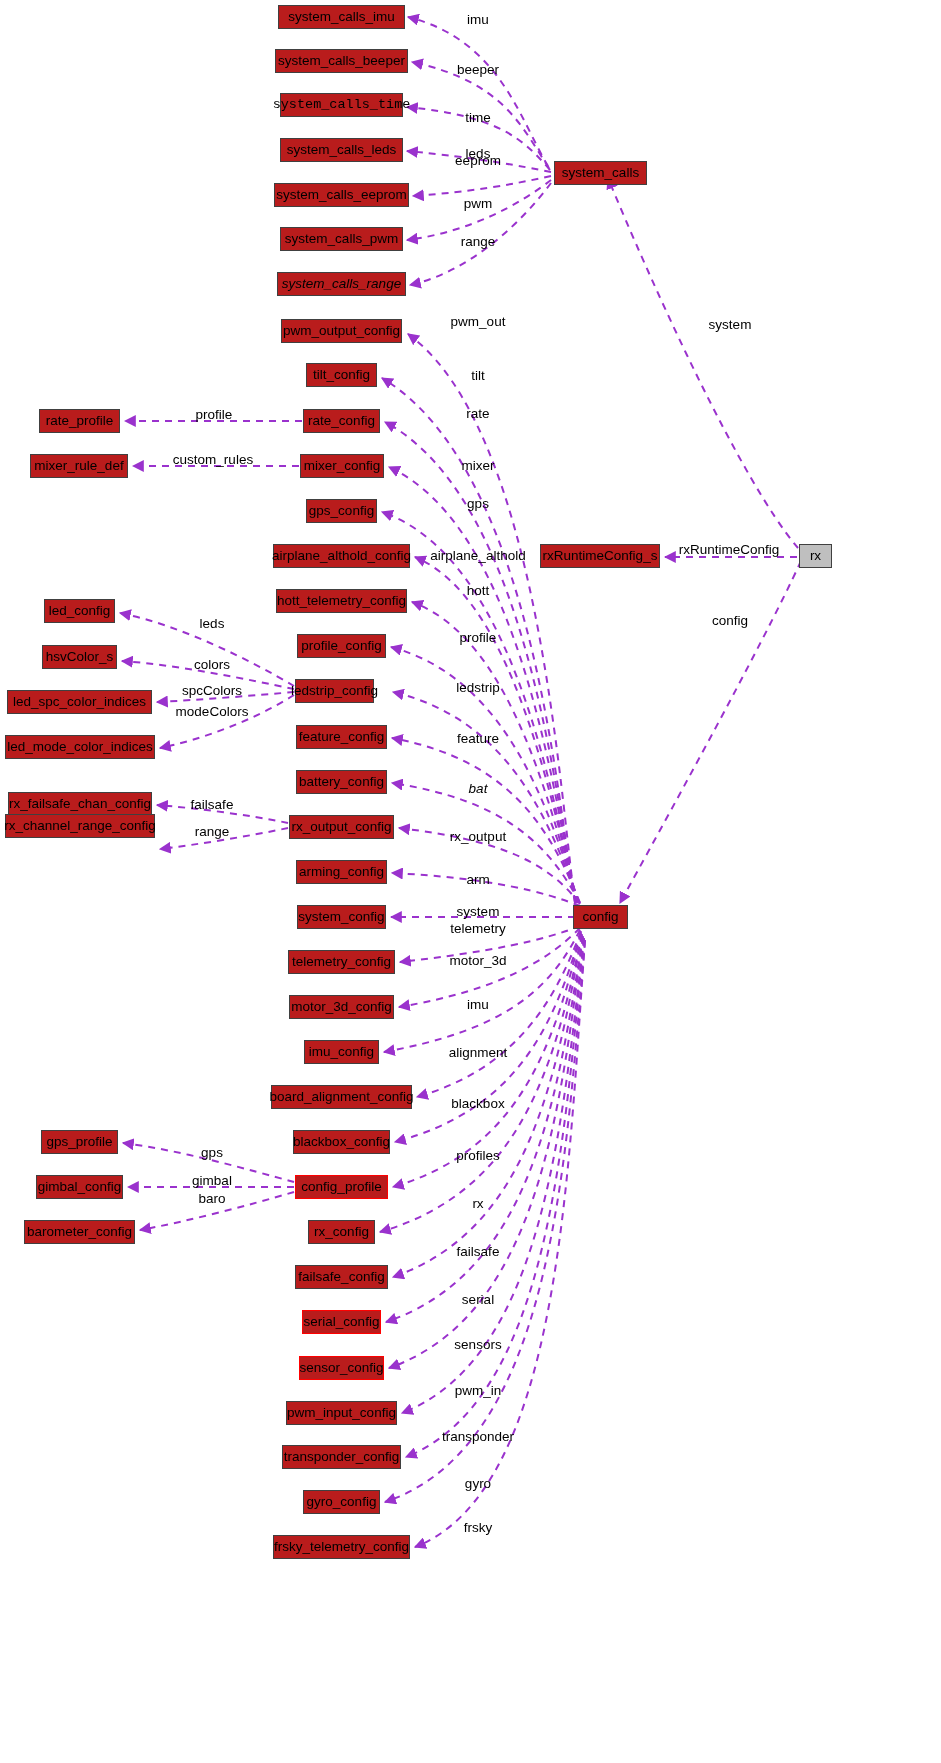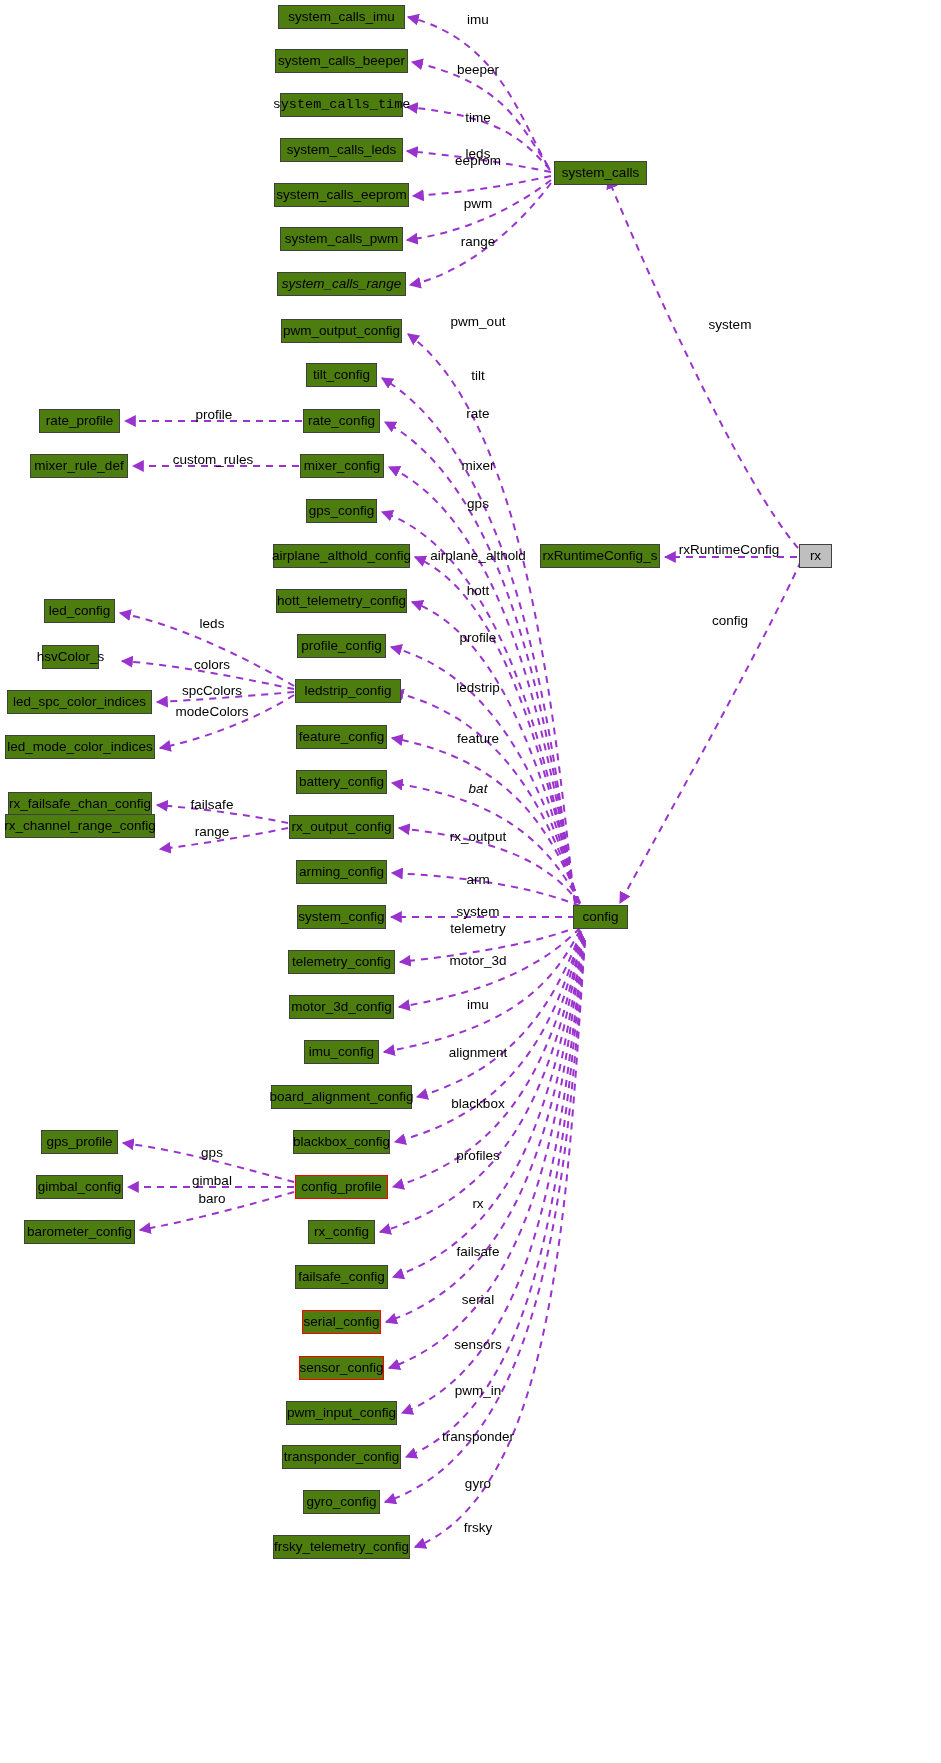--- a/index.html
+++ b/index.html
@@ -3,21 +3,21 @@
 <meta charset="utf-8">
 <style>
   html,body{margin:0;padding:0;background:#ffffff;}
   body{font-family:"Liberation Sans", sans-serif;}
   #stage{position:relative;width:941px;height:1763px;background:#fff;overflow:hidden;}
   svg#edges{position:absolute;left:0;top:0;width:941px;height:1763px;}
   .node{
     position:absolute;
     box-sizing:border-box;
     border:1px solid #404040;
-    background:#4d7c0f;
+    background:#b91c1c;
     color:#000000;
     font-size:13.5px;
     line-height:1;
     display:flex;align-items:center;justify-content:center;
     white-space:nowrap;
     height:24px;
     font-family:"Liberation Sans", sans-serif;
   }
   .node.red{border-color:#ff0000;}
   .node.focus{background:#bfbfbf;border-color:#404040;}
@@ -106,24 +106,24 @@
       <div class="node" style="left: 39px; top: 409px; width: 81px;">rate_profile</div>
       <div class="node" style="left: 303px; top: 409px; width: 77px;">rate_config</div>
       <div class="node" style="left: 30px; top: 454px; width: 98px;">mixer_rule_def</div>
       <div class="node" style="left: 300px; top: 454px; width: 84px;">mixer_config</div>
       <div class="node" style="left: 306px; top: 499px; width: 71px;">gps_config</div>
       <div class="node" style="left: 273px; top: 544px; width: 137px;">airplane_althold_config</div>
       <div class="node" style="left: 540px; top: 544px; width: 120px;">rxRuntimeConfig_s</div>
       <div class="node focus" style="left: 799px; top: 544px; width: 33px;">rx</div>
       <div class="node" style="left: 276px; top: 589px; width: 131px;">hott_telemetry_config</div>
       <div class="node" style="left: 44px; top: 599px; width: 71px;">led_config</div>
-      <div class="node" style="left: 42px; top: 645px; width: 57px;">hsvColor_s</div>
+      <div class="node" style="left: 42px; top: 645px; width: 75px;">hsvColor_s</div>
       <div class="node" style="left: 297px; top: 634px; width: 89px;">profile_config</div>
       <div class="node" style="left: 7px; top: 690px; width: 145px;">led_spc_color_indices</div>
-      <div class="node" style="left: 295px; top: 679px; width: 106px;">ledstrip_config</div>
+      <div class="node" style="left: 295px; top: 679px; width: 79px;">ledstrip_config</div>
       <div class="node" style="left: 5px; top: 735px; width: 150px;">led_mode_color_indices</div>
       <div class="node" style="left: 296px; top: 725px; width: 91px;">feature_config</div>
       <div class="node" style="left: 296px; top: 770px; width: 91px;">battery_config</div>
       <div class="node" style="left: 8px; top: 792px; width: 144px;">rx_failsafe_chan_config</div>
       <div class="node" style="left: 289px; top: 815px; width: 105px;">rx_output_config</div>
       <div class="node" style="left: 5px; top: 814px; width: 150px;">rx_channel_range_config</div>
       <div class="node" style="left: 296px; top: 860px; width: 91px;">arming_config</div>
       <div class="node" style="left: 297px; top: 905px; width: 89px;">system_config</div>
       <div class="node" style="left: 573px; top: 905px; width: 55px;">config</div>
       <div class="node" style="left: 288px; top: 950px; width: 107px;">telemetry_config</div>

